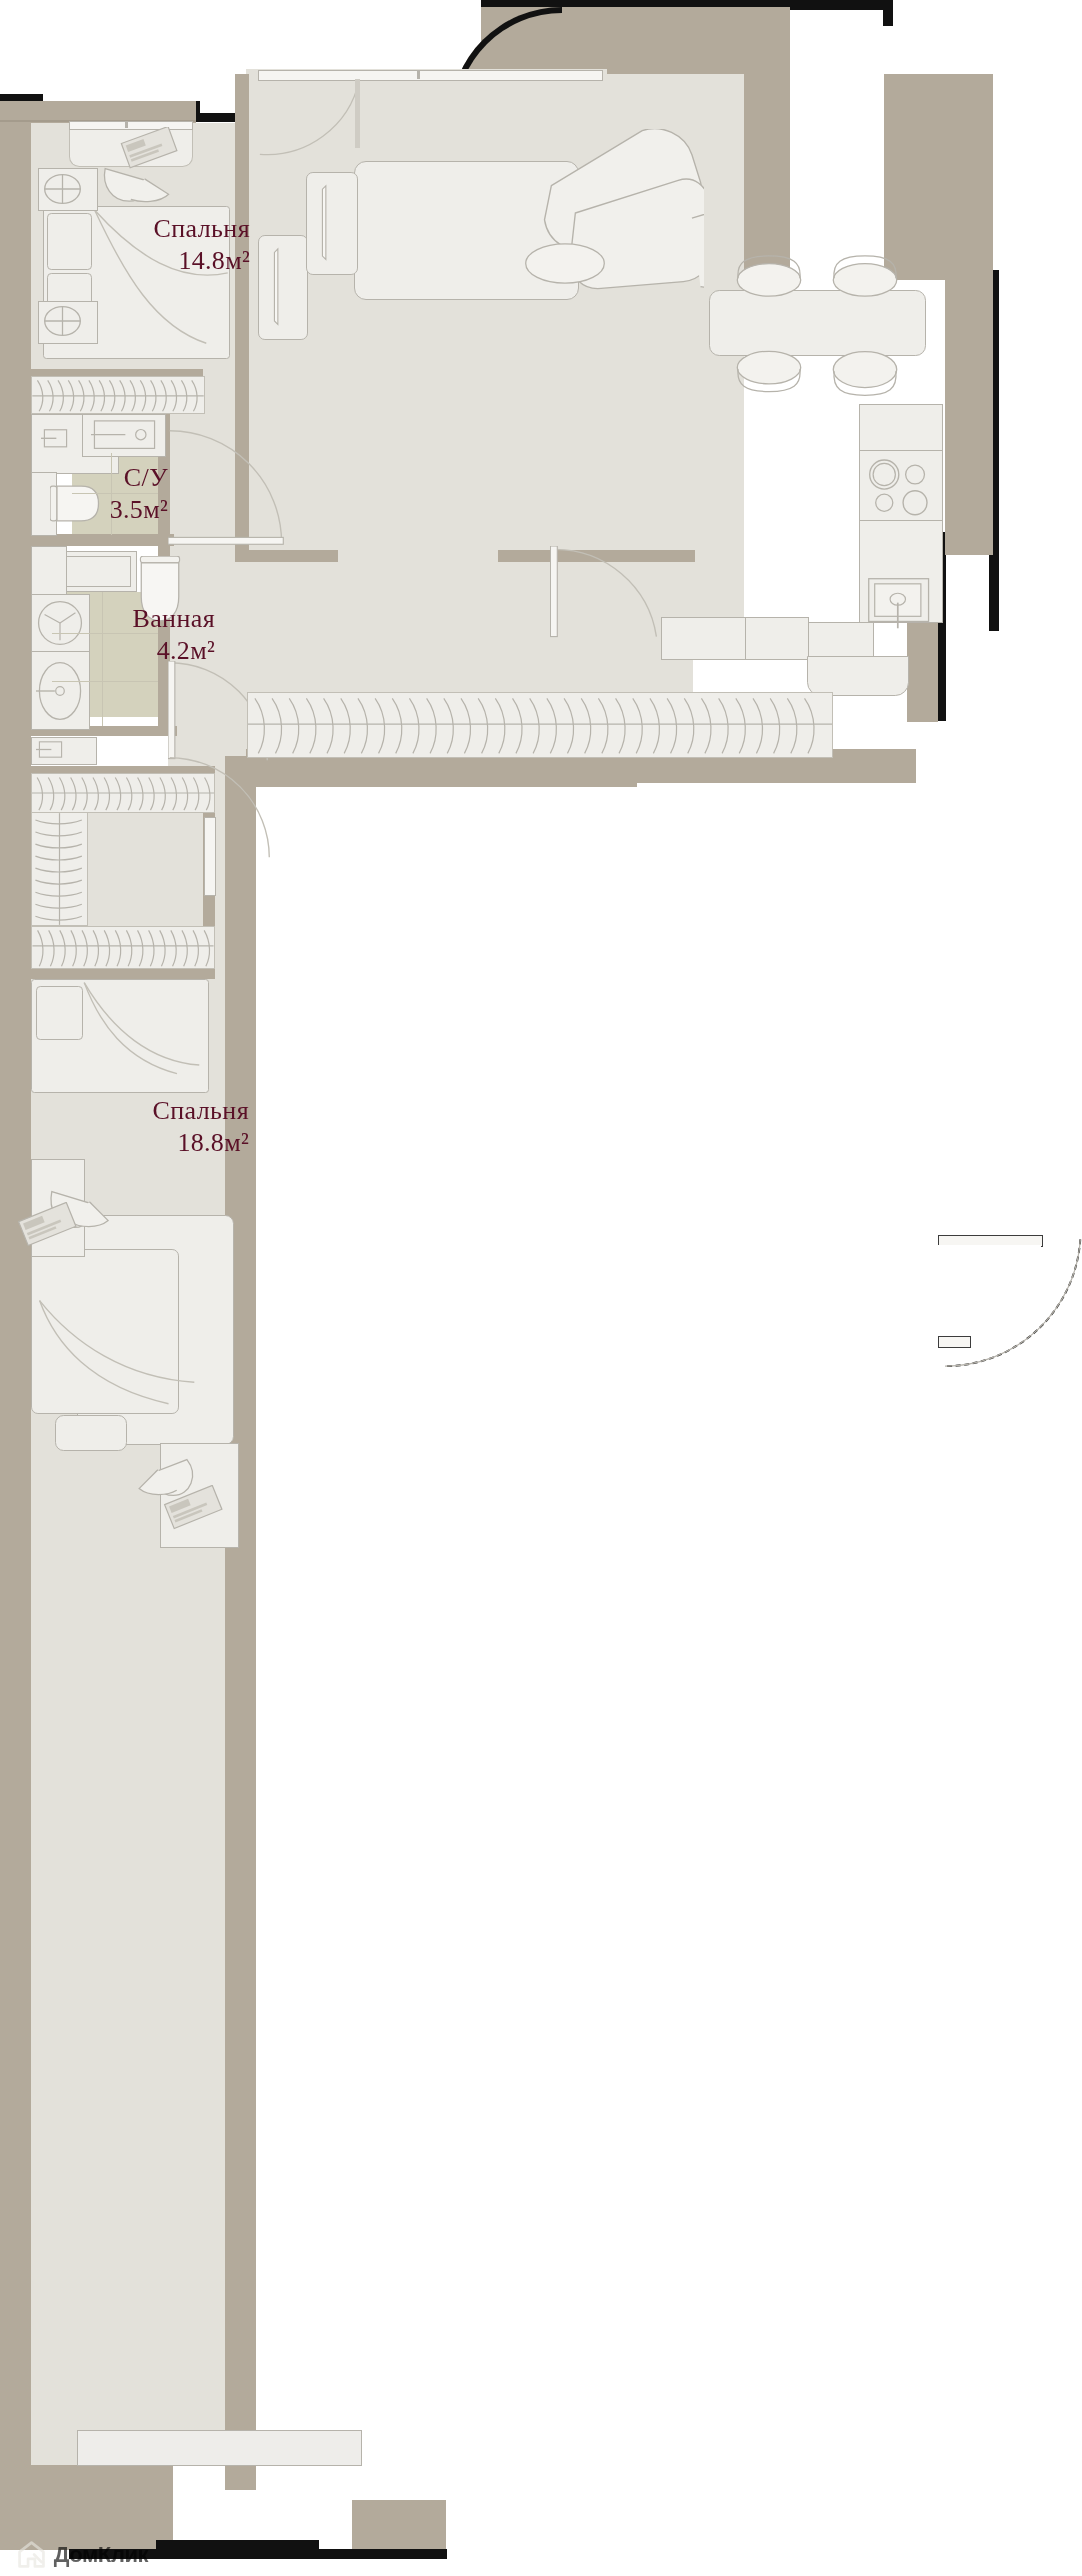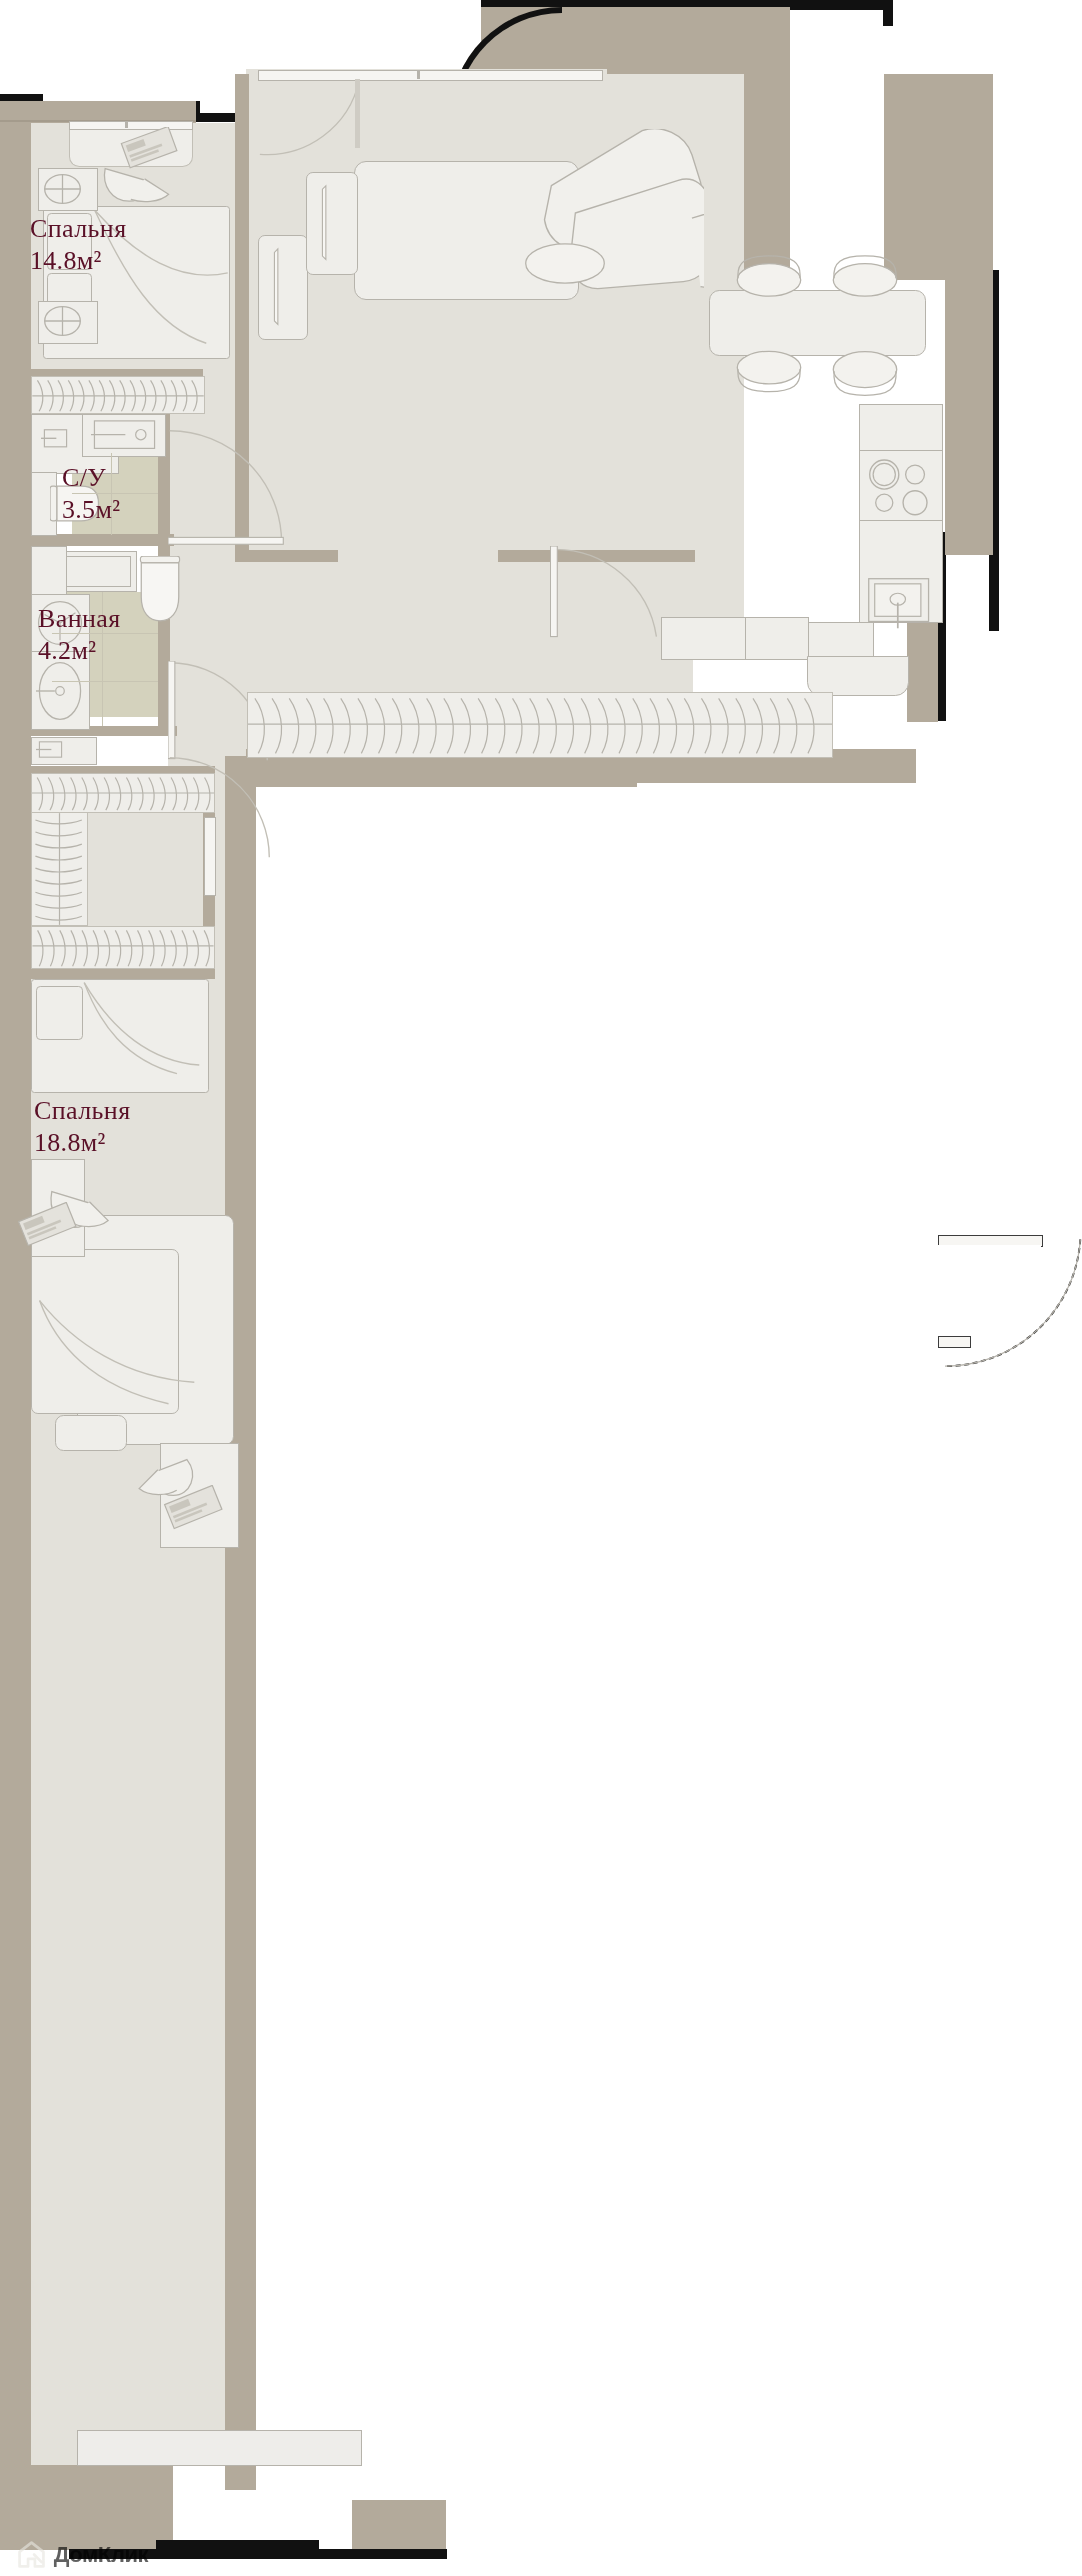--- a/index.html
+++ b/index.html
@@ -9,21 +9,21 @@
   
   .wall      {position:absolute;background:#b3aa9b;}
   .wallouter {position:absolute;background:#111111;}
   .room      {position:absolute;background:#e3e1da;}
   .wetroom   {position:absolute;background:#d4d2bd;}
   .furn      {position:absolute;background:#efeeea;border:1.3px solid #b6b3ab;}
   .furn-n    {position:absolute;background:#efeeea;}
   .line      {position:absolute;background:#b6b3ab;}
   .white     {position:absolute;background:#ffffff;}
 
-  .label{position:absolute;color:#5a1027;text-align:left;line-height:1.22;
+  .label{position:absolute;color:#5a1027;text-align:right;line-height:1.22;
          font-family:"Liberation Serif", serif;white-space:nowrap;}
   .label .nm{display:block;font-size:26px;letter-spacing:0.4px;}
   .label .ar{display:block;font-size:26px;letter-spacing:0.3px;}
 
   
   .hang{position:absolute;overflow:hidden;background:#efeeea;border:1.3px solid #c2bfb6;}
   .hang svg{display:block;}
 
   
   .tiles{position:absolute;pointer-events:none;}
@@ -465,21 +465,21 @@
   </div>
 
   <div class="label" style="left:249px;top:395px;width:489px;">
   </div>
 
   <div class="label" style="left:62px;top:462px;width:106px;">
     <span class="nm">С/У</span>
     <span class="ar"><span>3.5</span><span>м²</span></span>
   </div>
 
-  <div class="label" style="left:38px;top:603px;width:163px;">
+  <div class="label" style="left:52px;top:603px;width:163px;">
     <span class="nm">Ванная</span>
     <span class="ar"><span>4.2</span><span>м²</span></span>
   </div>
 
 
 
   <div class="label" style="left:34px;top:1095px;width:215px;">
     <span class="nm">Спальня</span>
     <span class="ar"><span>18.8</span><span>м²</span></span>
   </div>

